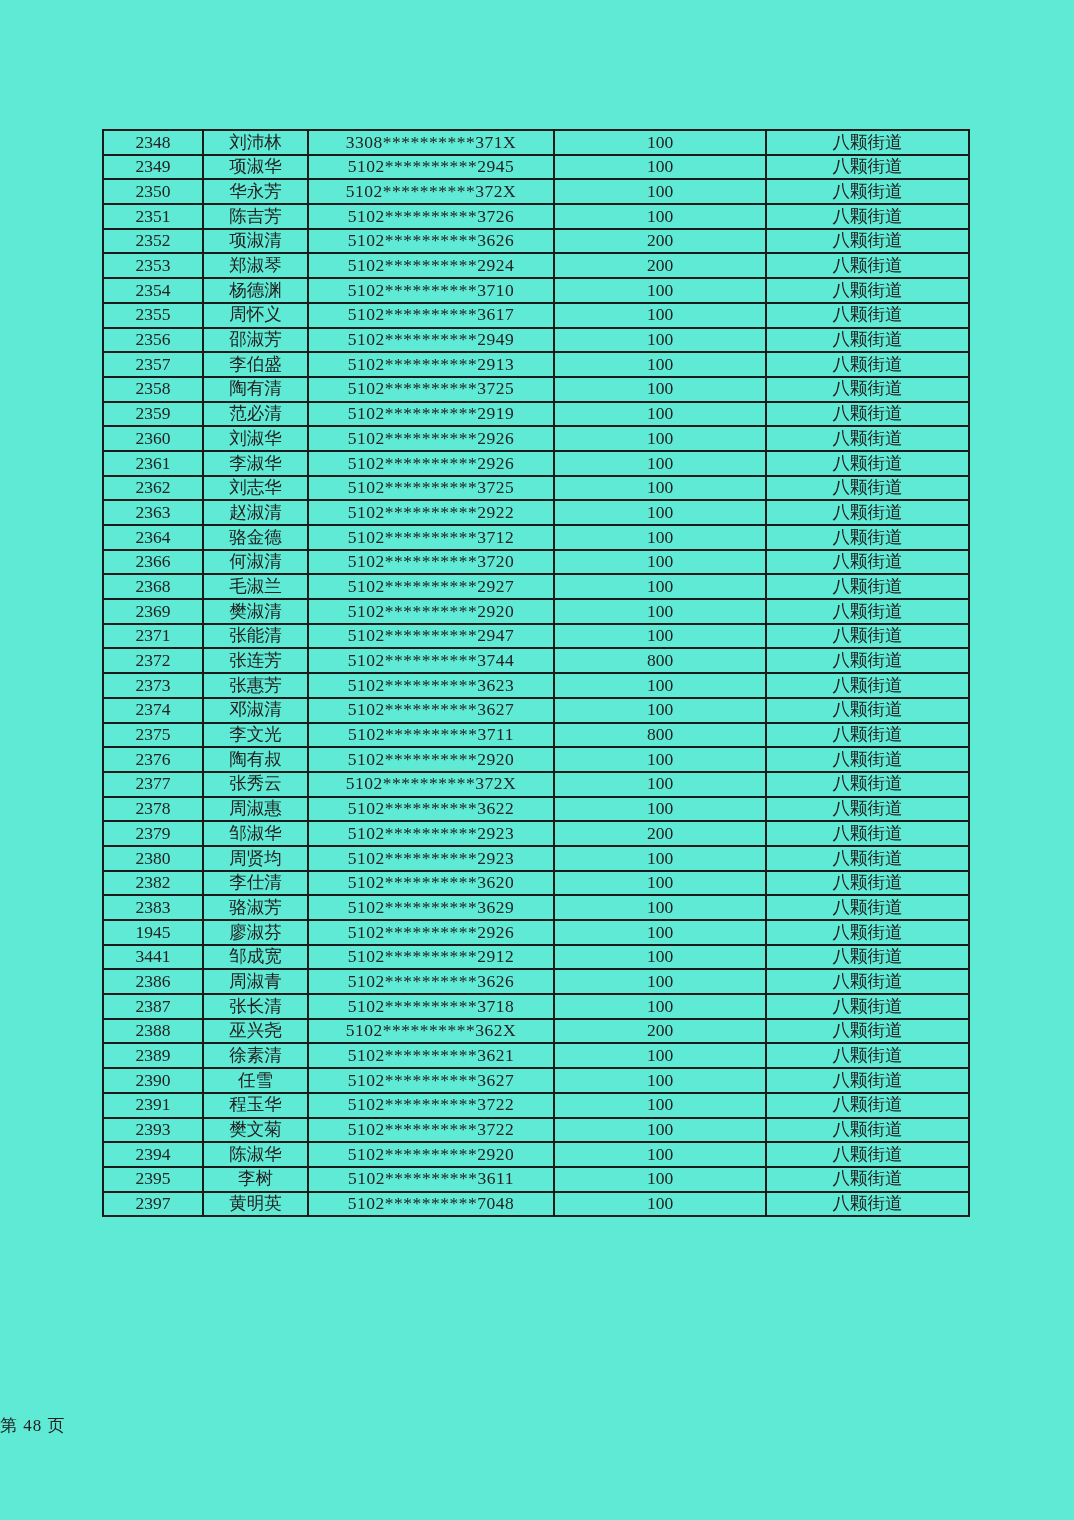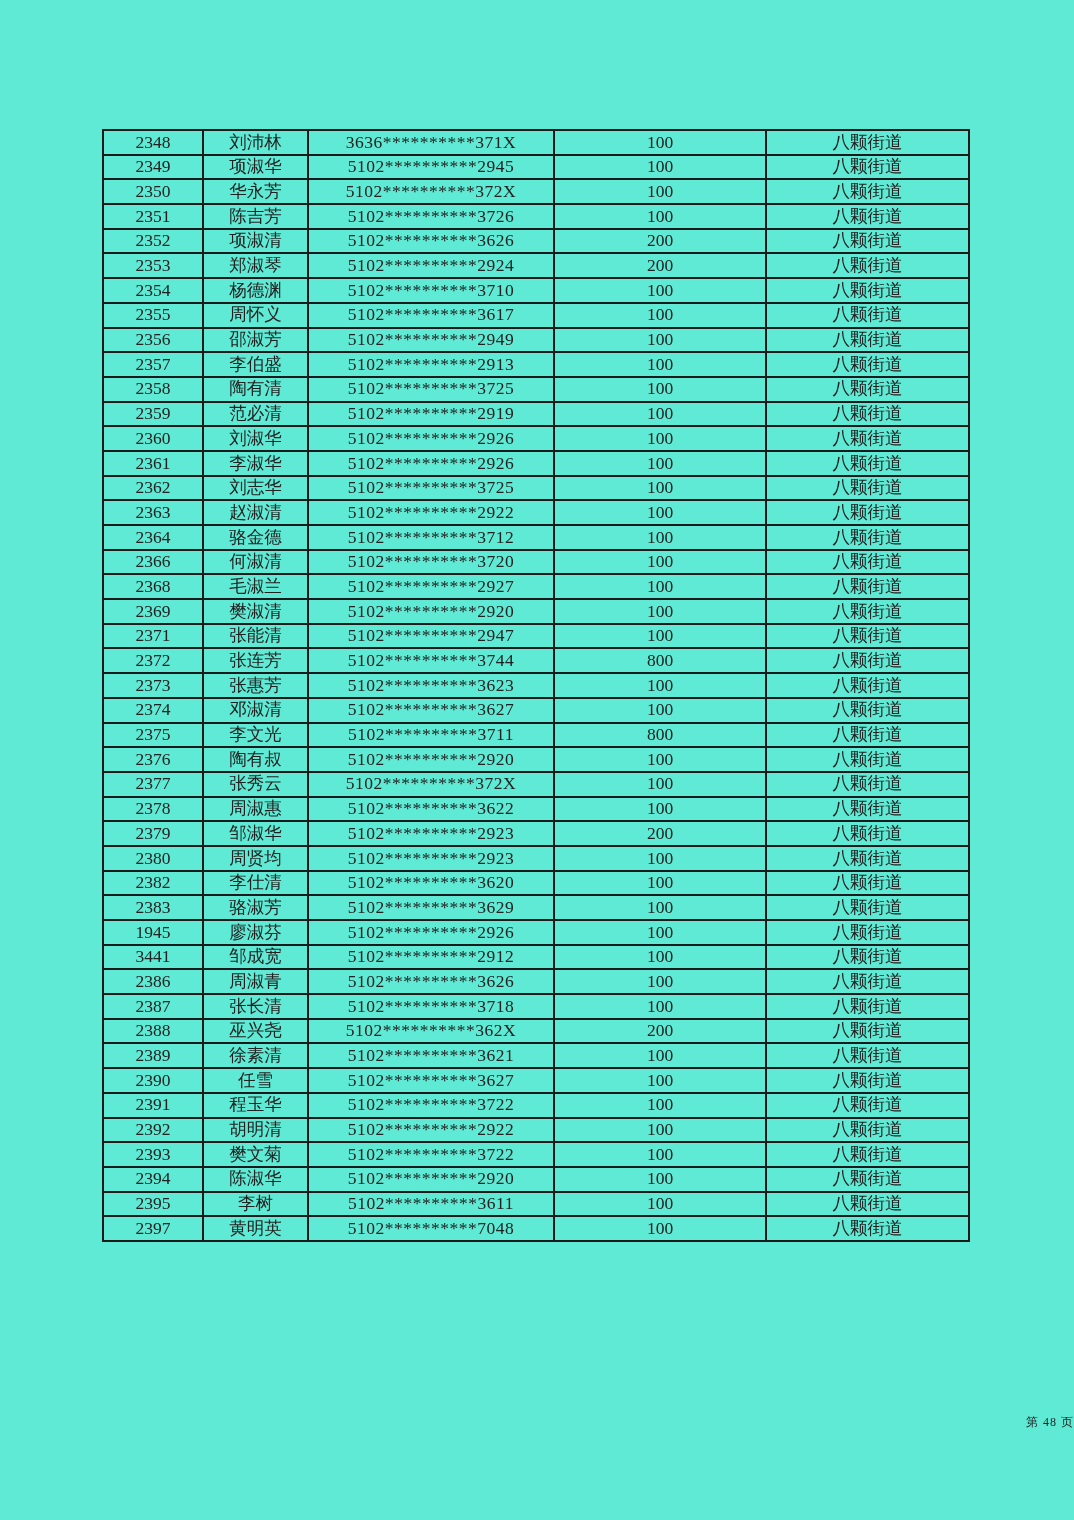--- a/index.html
+++ b/index.html
@@ -38,22 +38,22 @@
     color: #222222;
   }
   table.roster td.id-cell {
     letter-spacing: 0.5px;
   }
   .footer {
     position: absolute;
     top: 1414px;
     left: 0;
     width: 100%;
-    text-align: right;
-    font-size: 12px;
+    text-align: left;
+    font-size: 17px;
     color: #1e1e1e;
     letter-spacing: 1px;
   }
 </style>
 </head>
 <body>
 
 <div class="page">
 
   <table class="roster">
@@ -61,21 +61,21 @@
       <col style="width:100px">
       <col style="width:105px">
       <col style="width:246px">
       <col style="width:212px">
       <col style="width:203px">
     </colgroup>
     <tbody id="table-body">
         <tr>
     <td>2348</td>
     <td>刘沛林</td>
-    <td class="id-cell">3636**********371X</td>
+    <td class="id-cell">3308**********371X</td>
     <td>100</td>
     <td>八颗街道</td>
   </tr>
         <tr>
     <td>2349</td>
     <td>项淑华</td>
     <td class="id-cell">5102**********2945</td>
     <td>100</td>
     <td>八颗街道</td>
   </tr>
@@ -339,27 +339,20 @@
     <td>八颗街道</td>
   </tr>
         <tr>
     <td>2391</td>
     <td>程玉华</td>
     <td class="id-cell">5102**********3722</td>
     <td>100</td>
     <td>八颗街道</td>
   </tr>
         <tr>
-    <td>2392</td>
-    <td>胡明清</td>
-    <td class="id-cell">5102**********2922</td>
-    <td>100</td>
-    <td>八颗街道</td>
-  </tr>
-        <tr>
     <td>2393</td>
     <td>樊文菊</td>
     <td class="id-cell">5102**********3722</td>
     <td>100</td>
     <td>八颗街道</td>
   </tr>
         <tr>
     <td>2394</td>
     <td>陈淑华</td>
     <td class="id-cell">5102**********2920</td>

